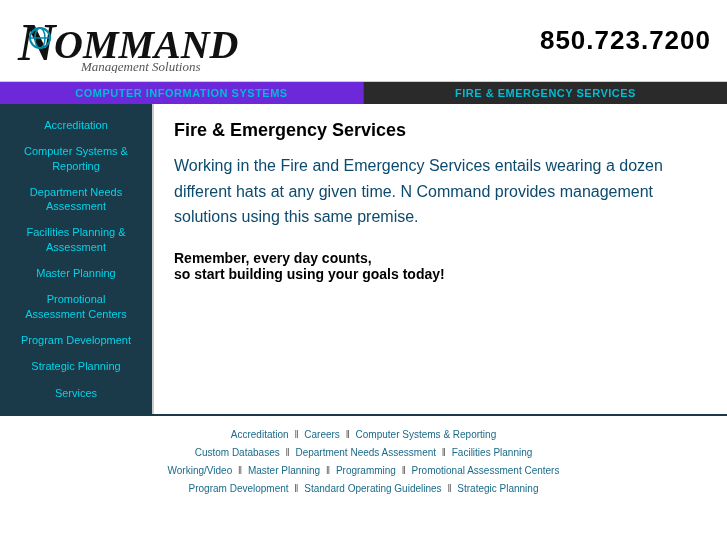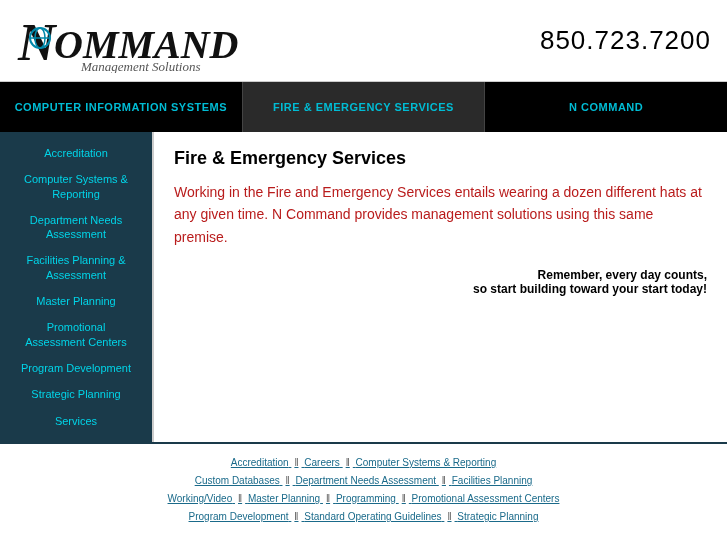--- a/index.html
+++ b/index.html
@@ -7,27 +7,27 @@
 
     
     #header {
       display: flex;
       align-items: center;
       justify-content: space-between;
       padding: 8px 16px;
       background: #fff;
       border-bottom: 1px solid #ccc;
     }
-    #phone { font-size: 26px; color: #000; font-weight: normal; letter-spacing: 1px; }
+    #phone { font-size: 26px; color: #000; font-weight: bold; letter-spacing: 1px; }
 
     
     #nav-bar {
       display: flex;
-      background: #000000;
-      height: 50px;
+      background: #6d28d9;
+      height: 22px;
     }
     .nav-item {
       flex: 1;
       display: flex;
       align-items: center;
       justify-content: center;
       color: #00bcd4;
       font-size: 11px;
       font-weight: bold;
       letter-spacing: 0.5px;
@@ -69,49 +69,48 @@
       background: #fff;
       border-left: 2px solid #ccc;
     }
     #content h1 {
       font-size: 18px;
       color: #000;
       margin-bottom: 12px;
       font-weight: bold;
     }
     #content p {
-      font-size: 14px;
-      color: #b91c1c;
+      font-size: 16px;
+      color: #0c4a6e;
       line-height: 1.6;
       margin-bottom: 20px;
     }
     #content .highlight {
-      font-size: 12px;
+      font-size: 14px;
       font-weight: bold;
       color: #000;
-      text-align: right;
+      text-align: left;
       margin-top: 20px;
     }
 
     
     #footer {
       background: #fff;
       border-top: 2px solid #1a3a4a;
       padding: 10px 20px;
       text-align: center;
       font-size: 10px;
       color: #1a6a8a;
     }
     #footer a {
       color: #1a6a8a;
       text-decoration: none;
     }
     #footer .footer-line {
       line-height: 1.8;
-      text-decoration: underline;
     }
     .footer-sep {
       color: #555;
       margin: 0 3px;
     }
 
     
     .logo-wrapper {
       display: flex;
       align-items: center;
@@ -134,21 +133,20 @@
 
       <text x="65" y="63" font-family="Georgia, serif" font-style="italic" font-size="13" fill="#555">Management Solutions</text>
     </svg>
   </div>
   <div id="phone">850.723.7200</div>
 </div>
 
 <div id="nav-bar">
   <div class="nav-item">COMPUTER INFORMATION SYSTEMS</div>
   <div class="nav-item active">FIRE &amp; EMERGENCY SERVICES</div>
-  <div class="nav-item">N COMMAND</div>
 </div>
 
 <div id="main-layout">
 
   <div id="sidebar">
     <a class="sidebar-item">Accreditation</a>
     <a class="sidebar-item">Computer Systems &amp;<br>Reporting</a>
     <a class="sidebar-item">Department Needs<br>Assessment</a>
     <a class="sidebar-item">Facilities Planning &amp;<br>Assessment</a>
     <a class="sidebar-item">Master Planning</a>
@@ -156,21 +154,21 @@
     <a class="sidebar-item">Program Development</a>
     <a class="sidebar-item">Strategic Planning</a>
     <a class="sidebar-item">Services</a>
   </div>
 
   <div id="content">
     <h1>Fire &amp; Emergency Services</h1>
     <p>Working in the Fire and Emergency Services entails wearing a dozen different hats at any given time. N Command provides management solutions using this same premise.</p>
     <div class="highlight">
       <div>Remember, every day counts,</div>
-      <div>so start building toward your start today!</div>
+      <div>so start building using your goals today!</div>
     </div>
   </div>
 
 </div>
 
 <div id="footer">
   <div class="footer-line">
     <a>Accreditation</a>
     <span class="footer-sep">‖</span>
     <a>Careers</a>

